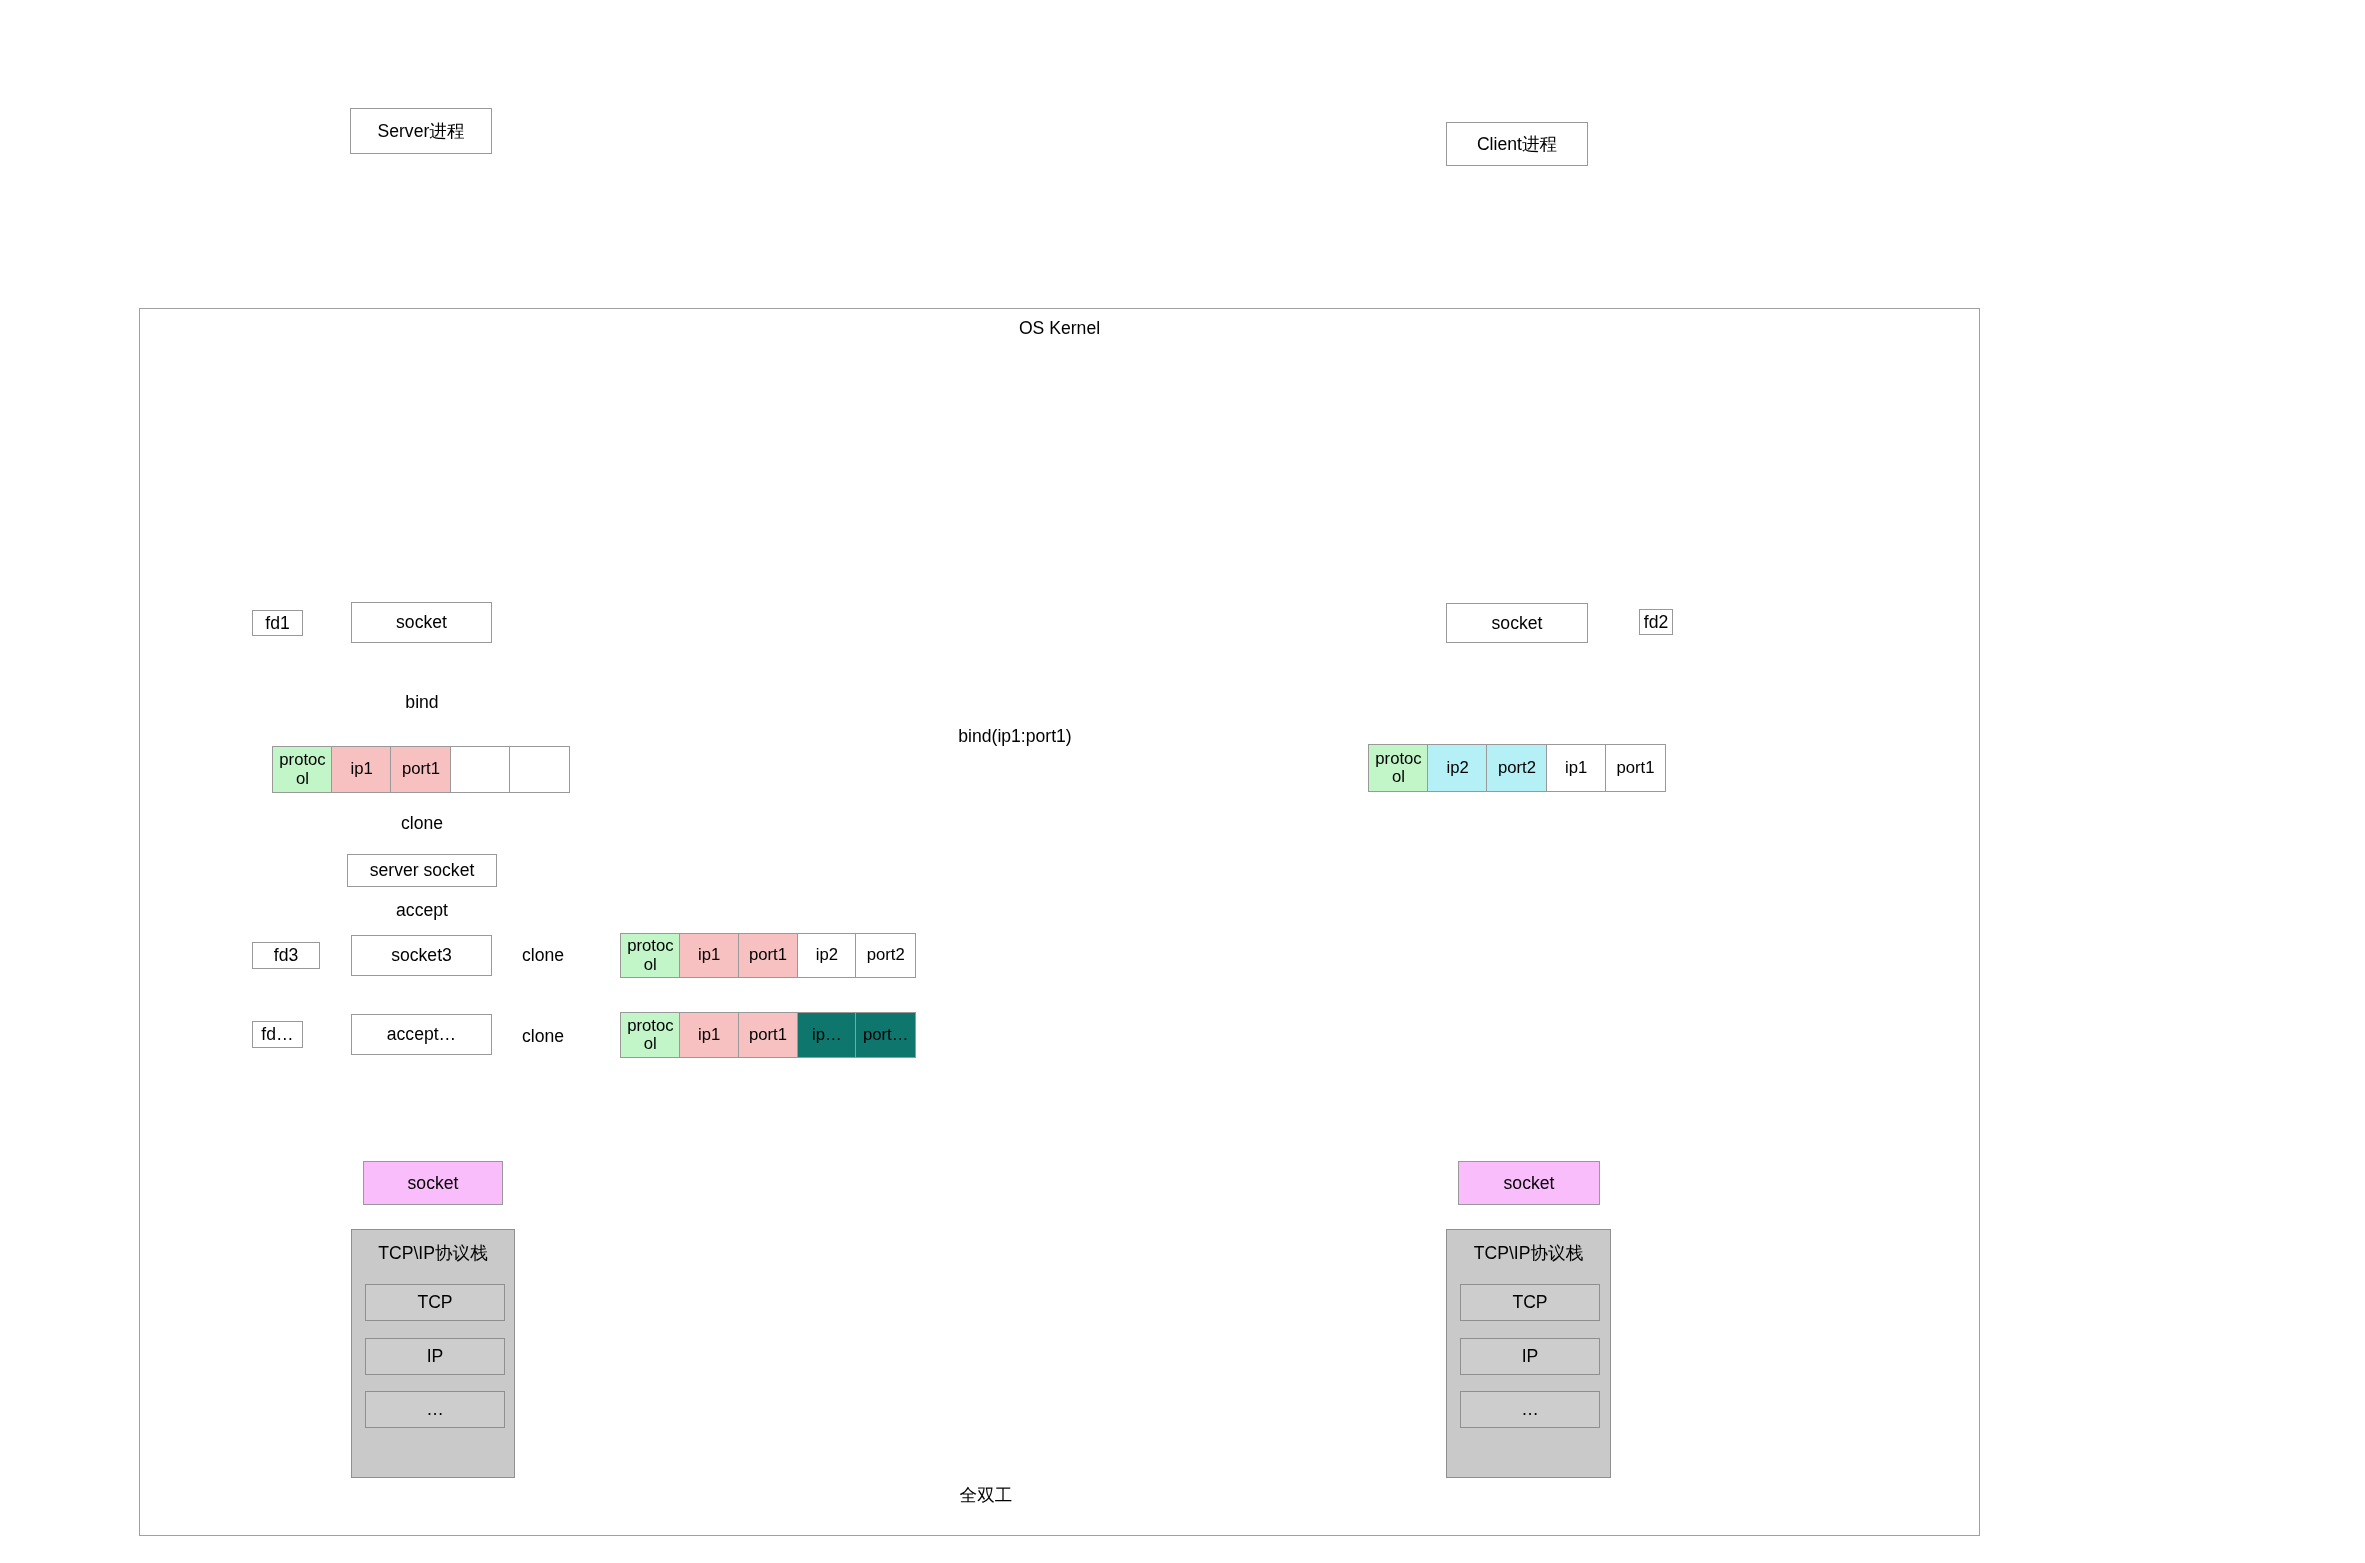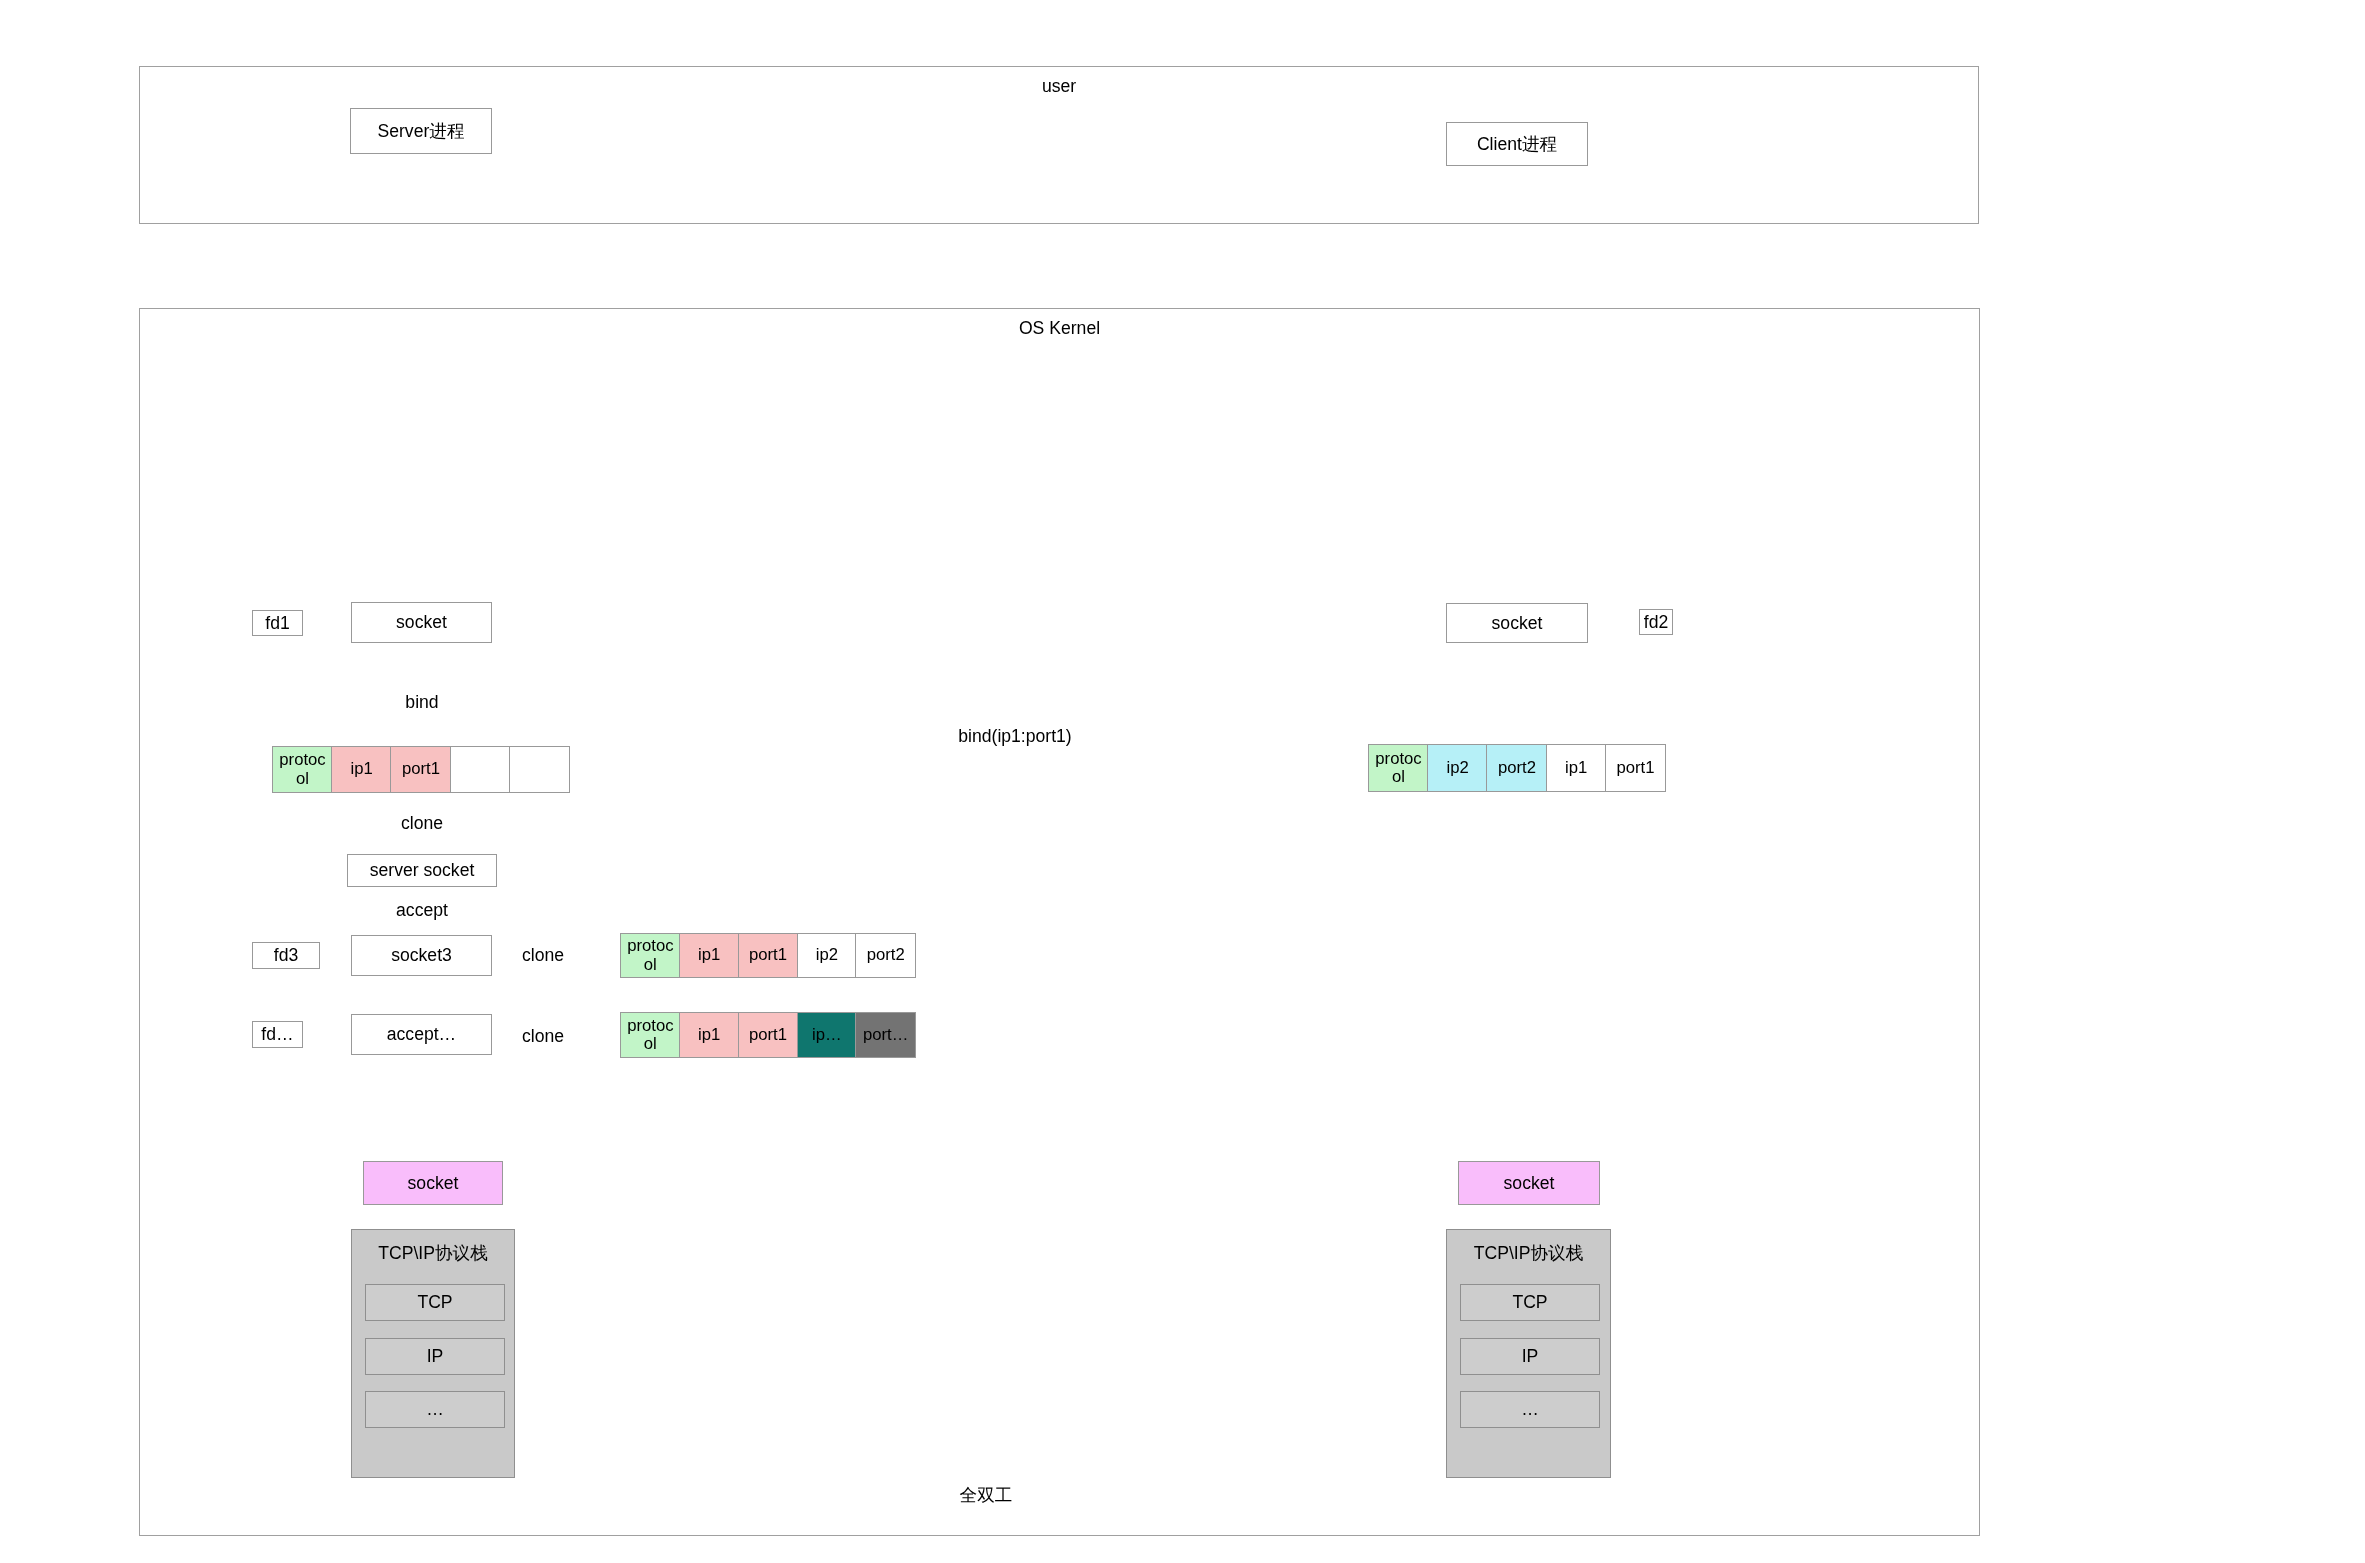--- a/index.html
+++ b/index.html
@@ -62,23 +62,20 @@
       <line x1="398" y1="1180" x2="352" y2="1180" marker-end="url(#arrSolid)"></line>
       <line x1="563" y1="1180" x2="699" y2="1180" marker-end="url(#arrSolid)"></line>
       <line x1="1811" y1="709" x2="1860" y2="709" marker-end="url(#arrSolid)"></line>
       <line x1="1647" y1="735" x2="575" y2="966" stroke-dasharray="8 8" marker-end="url(#arrOpen)"></line>
       <line x1="493" y1="1703" x2="1741" y2="1703"></line>
       <line x1="493" y1="1703" x2="493" y2="1689" marker-end="url(#arrSolid)"></line>
       <line x1="1741" y1="1703" x2="1741" y2="1689" marker-end="url(#arrSolid)"></line>
     </g>
   </svg>
 
-  <div class="abs region" style="left:139px;top:66px;width:1840px;height:158px;">
-    <div class="region-label">user</div>
-  </div>
   <div class="abs box" style="left:350px;top:108px;width:142px;height:46px;">
     <span>Server进程</span>
   </div>
   <div class="abs box" style="left:1446px;top:122px;width:142px;height:44px;">
     <span>Client进程</span>
   </div>
 
   <div class="abs region" style="left:139px;top:308px;width:1841px;height:1228px;">
     <div class="region-label">OS Kernel</div>
   </div>
@@ -157,21 +154,21 @@
       </div>
     <div class="cell" style="background-color: rgb(248, 193, 193);">
         <span>ip1</span>
       </div>
     <div class="cell" style="background-color: rgb(248, 193, 193);">
         <span>port1</span>
       </div>
     <div class="cell" style="background-color: #0f766e; justify-content: center;">
         <span>ip…</span>
       </div>
-    <div class="cell" style="background-color: #737373;">
+    <div class="cell" style="background-color: #0f766e;">
         <span>port…</span>
       </div>
   </div>
 
   <div class="abs box" style="left:1446px;top:603px;width:142px;height:40px;">
     <span>socket</span>
   </div>
   <div class="abs box" style="left:1639px;top:609px;width:34px;height:26px;">
     <span>fd2</span>
   </div>

